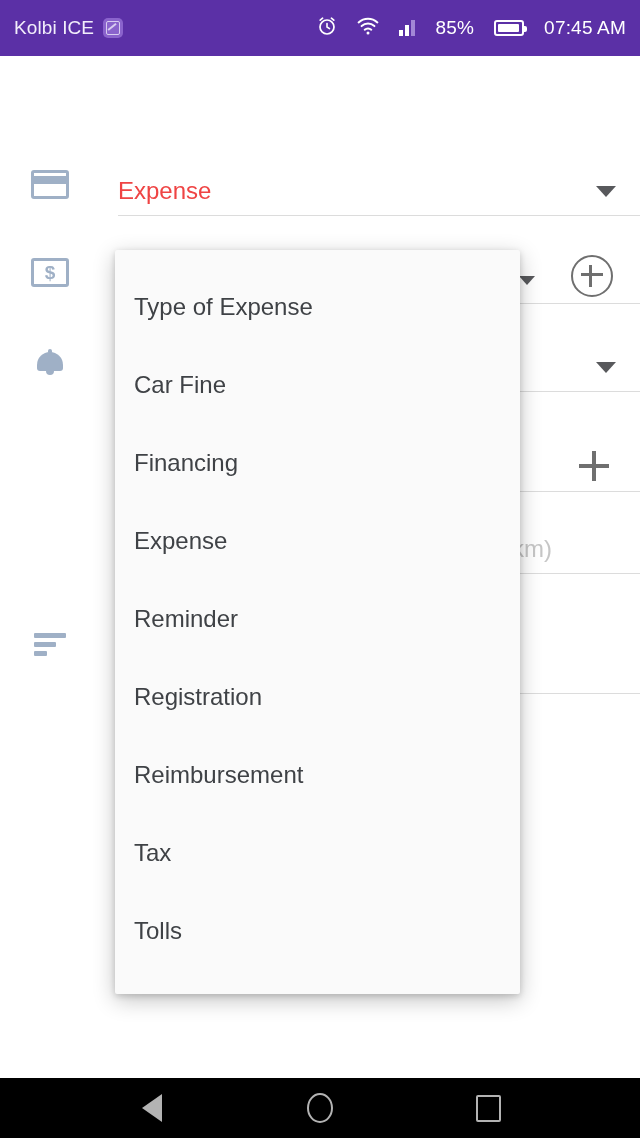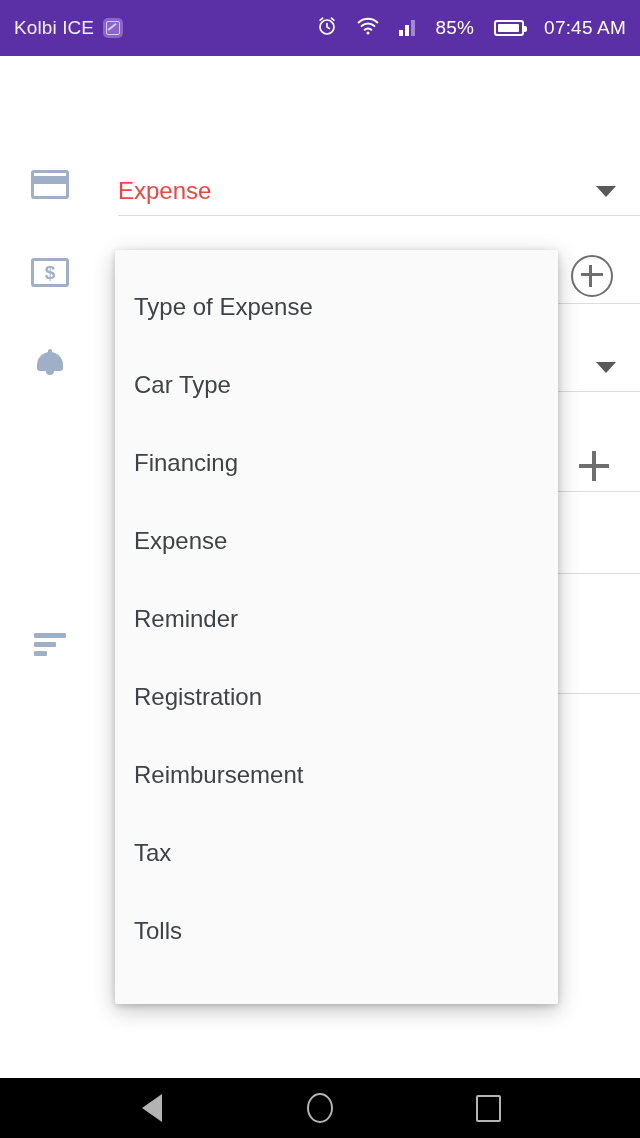--- a/index.html
+++ b/index.html
@@ -264,26 +264,26 @@
   }
   .ico-notes i:nth-child(1) { top: 0;  width: 32px; }
   .ico-notes i:nth-child(2) { top: 9px; width: 22px; }
   .ico-notes i:nth-child(3) { top: 18px; width: 13px; }
 
   
   #dropdown {
     position: absolute;
     left: 115px;
     top: 250px;
-    width: 443px;
+    width: 405px;
     background: #fafafa;
     border-radius: 2px;
     box-shadow: 0 6px 22px rgba(0,0,0,0.24), 0 2px 6px rgba(0,0,0,0.16);
     z-index: 20;
-    padding: 18px 0 34px 0;
+    padding: 18px 0 24px 0;
     box-sizing: border-box;
   }
   .dd-item {
     height: 78px;
     display: flex;
     align-items: center;
     padding-left: 19px;
     font-size: 24px;
     color: #3f4246;
     cursor: pointer;
@@ -413,21 +413,21 @@
       <span class="field-value hint"></span>
     </div>
 
   </div>
 
   <div id="dropdown">
     <div class="dd-item">
         <span>Type of Expense</span>
       </div>
     <div class="dd-item">
-        <span>Car Type</span>
+        <span>Car Fine</span>
       </div>
     <div class="dd-item">
         <span>Financing</span>
       </div>
     <div class="dd-item">
         <span>Expense</span>
       </div>
     <div class="dd-item">
         <span>Reminder</span>
       </div>

